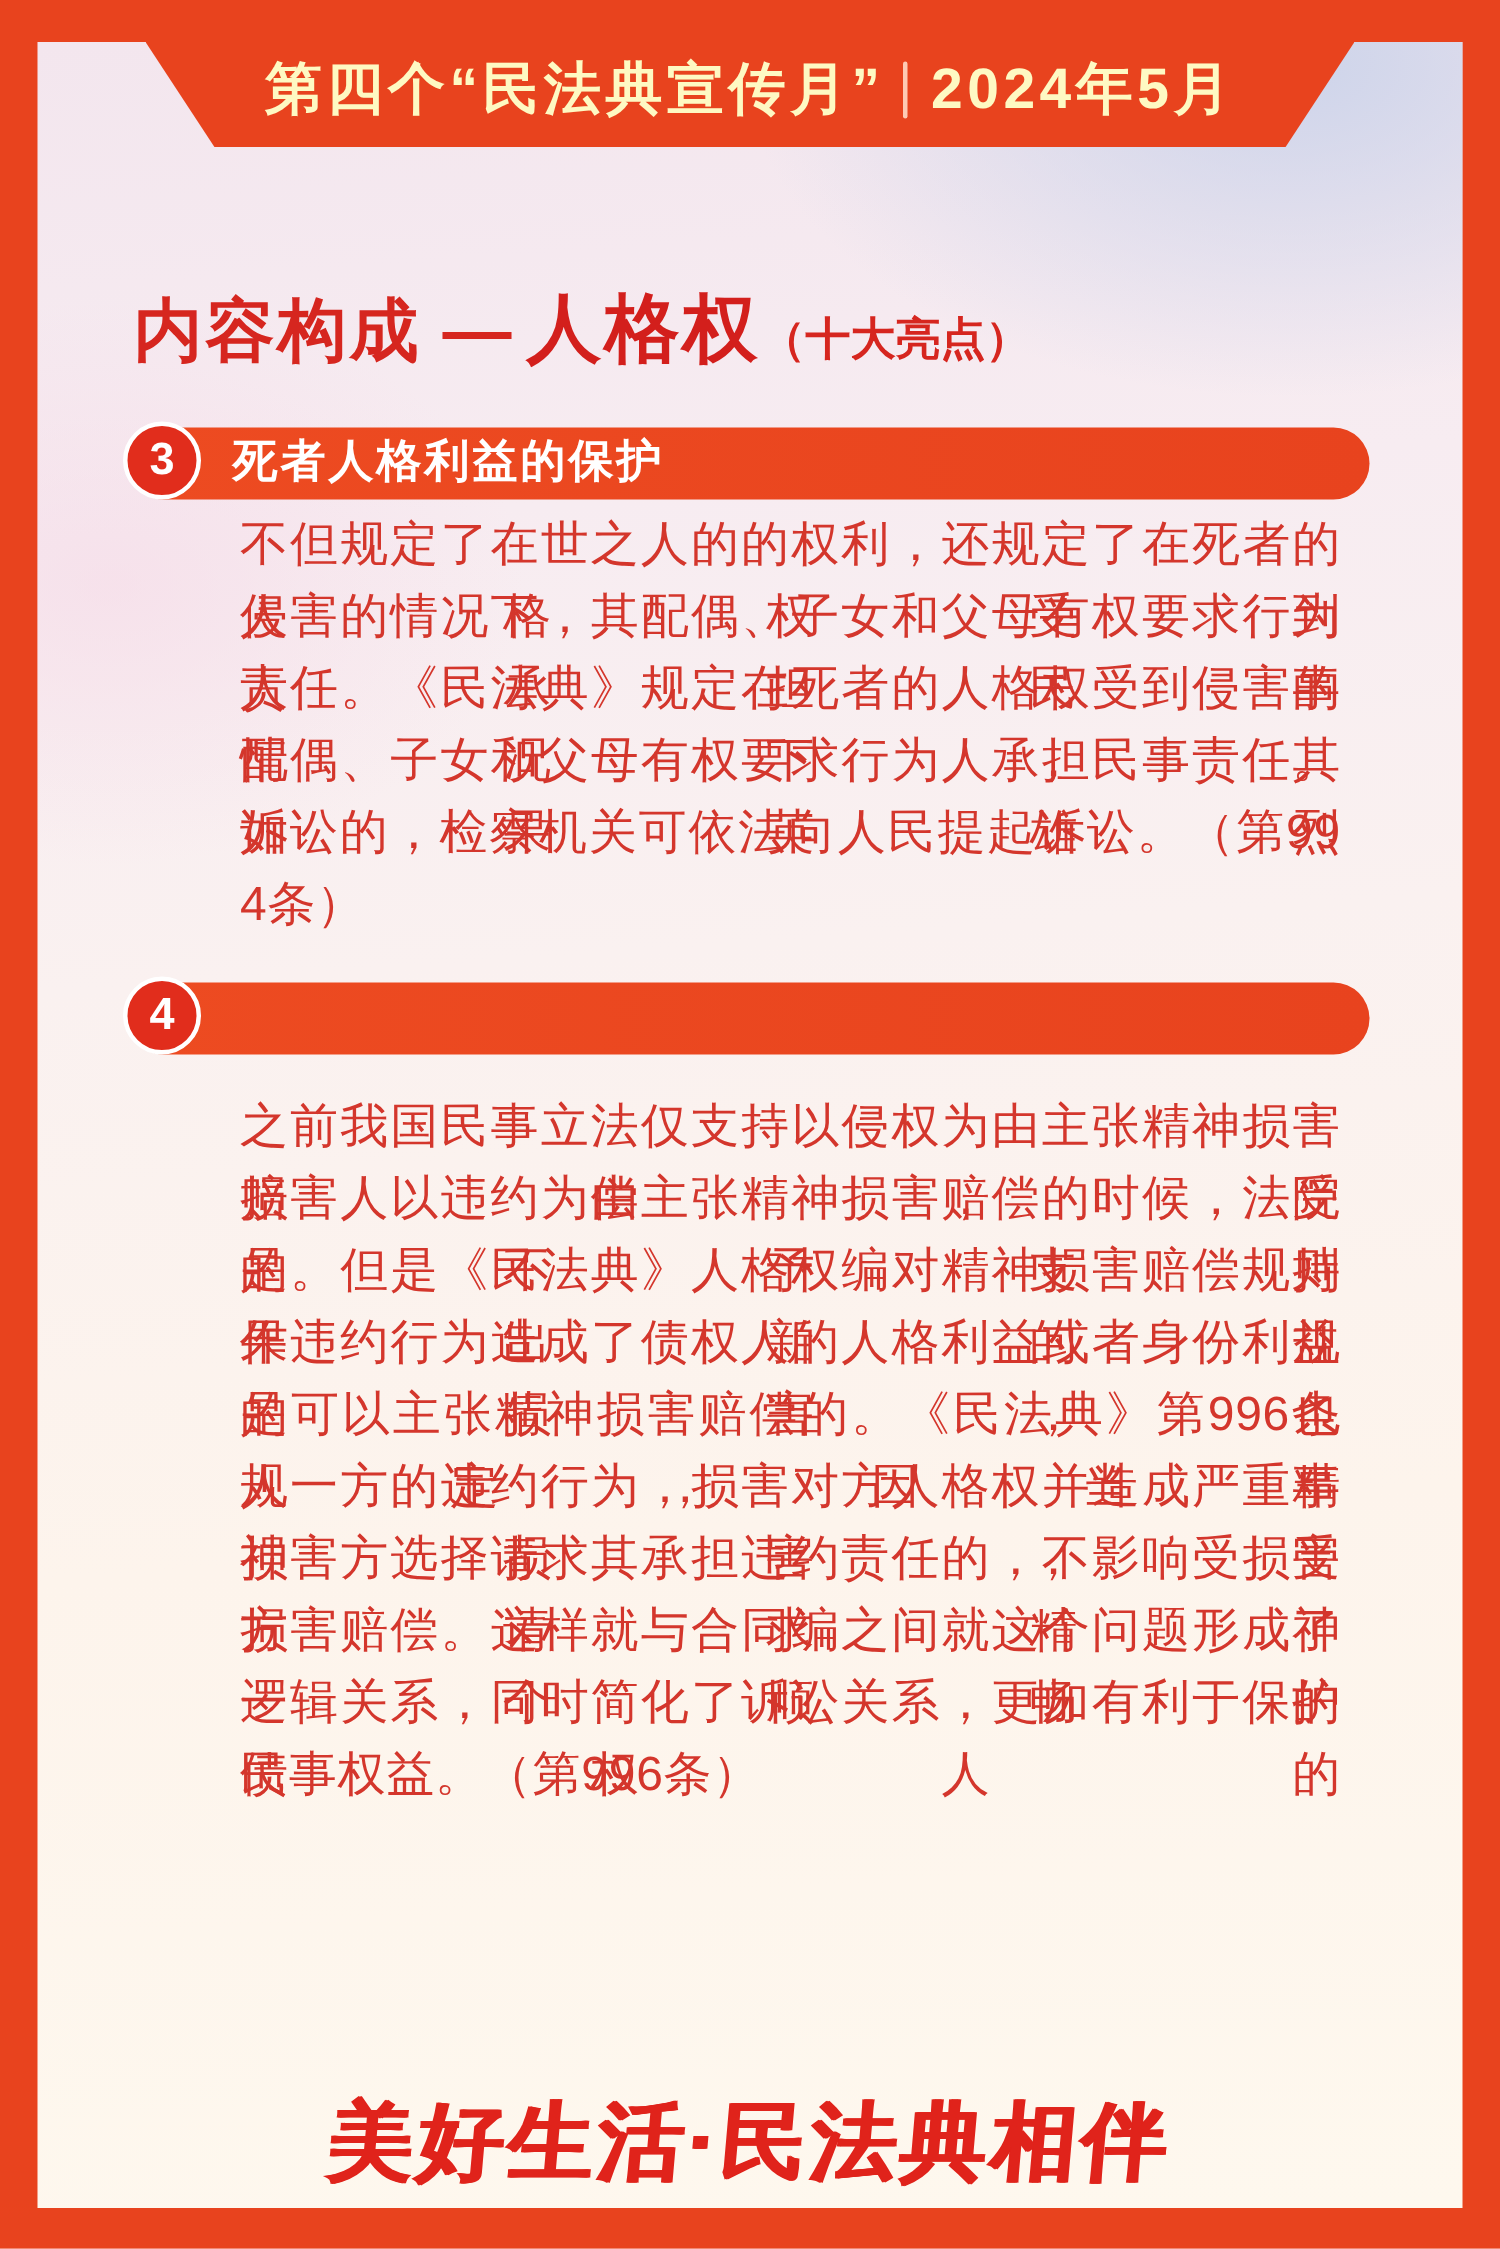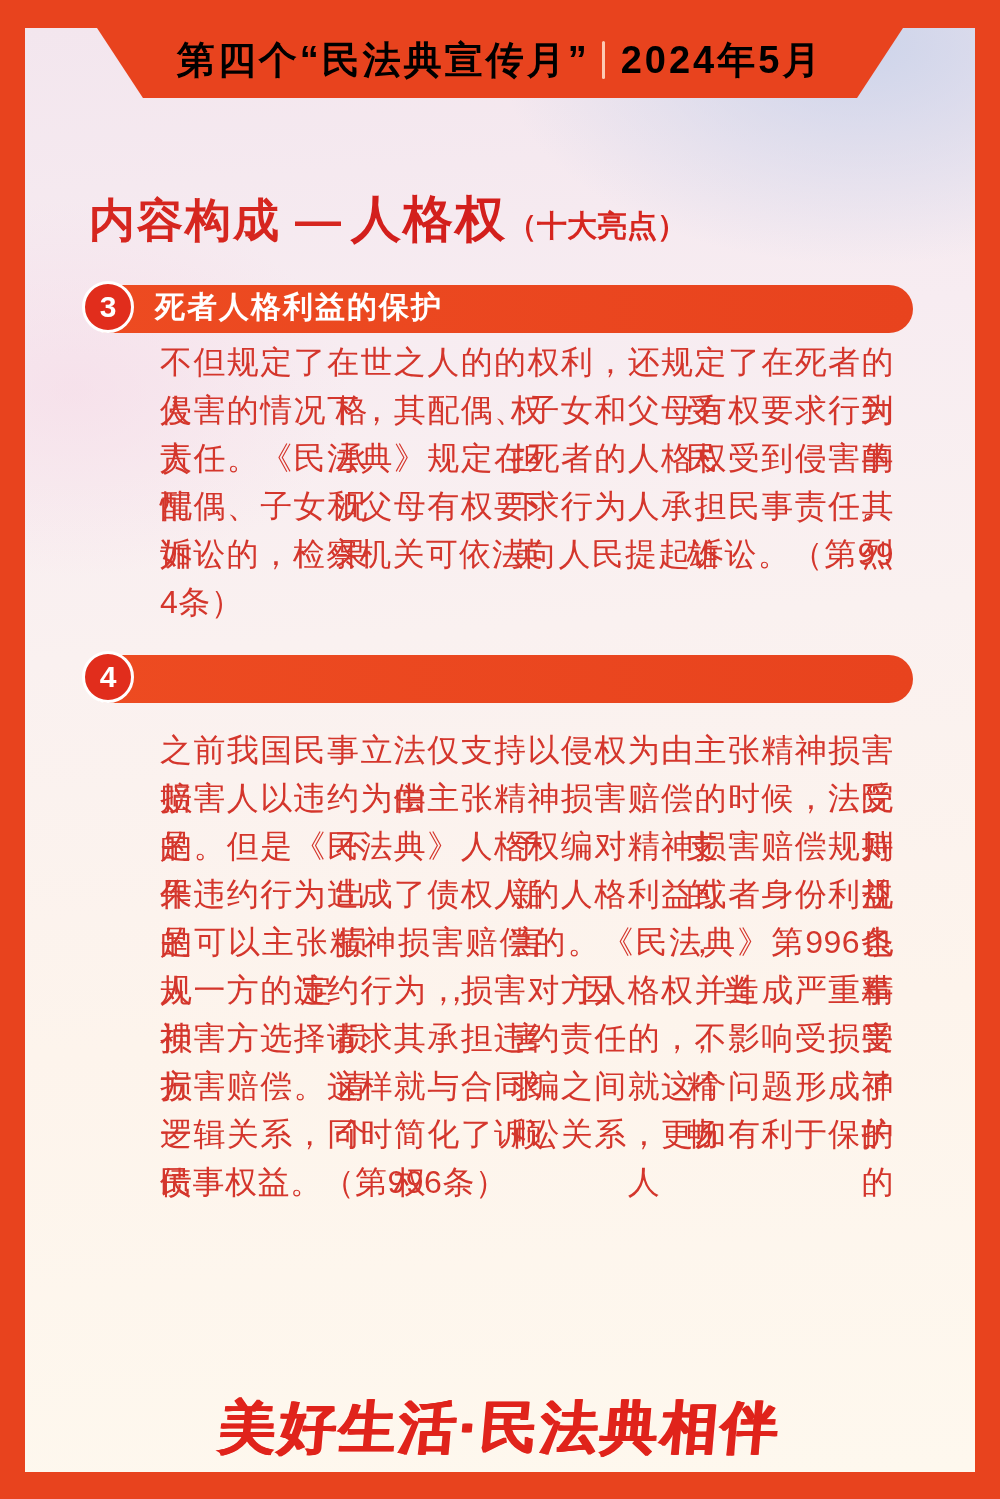--- a/index.html
+++ b/index.html
@@ -18,21 +18,21 @@
       radial-gradient(ellipse 55% 22% at 88% 1%, rgba(203,211,234,0.95), rgba(203,211,234,0) 70%),
       radial-gradient(ellipse 45% 20% at 5% 25%, rgba(245,216,230,0.55), rgba(245,216,230,0) 65%),
       linear-gradient(176deg,#f3e6ee 0%,#f7ecf1 22%,#faf1f0 42%,#fdf4ec 68%,#fef8ee 100%);
   }
   
   .banner{
     position:absolute;top:0;left:72px;width:806px;height:70px;
     background:#e8431e;
     clip-path:polygon(0 0,100% 0,94.3% 100%,5.7% 100%);
     display:flex;align-items:center;justify-content:center;
-    color:#000000;
+    color:#fef9c3;
   }
   .banner .txt{
     font-size:38px;font-weight:600;letter-spacing:3px;line-height:1;
     padding-bottom:6px;
   }
   .banner .divider{
     width:3px;height:38px;background:#ffd9c4;opacity:.9;
     margin:0 16px 6px 12px;border-radius:2px;
   }
   

